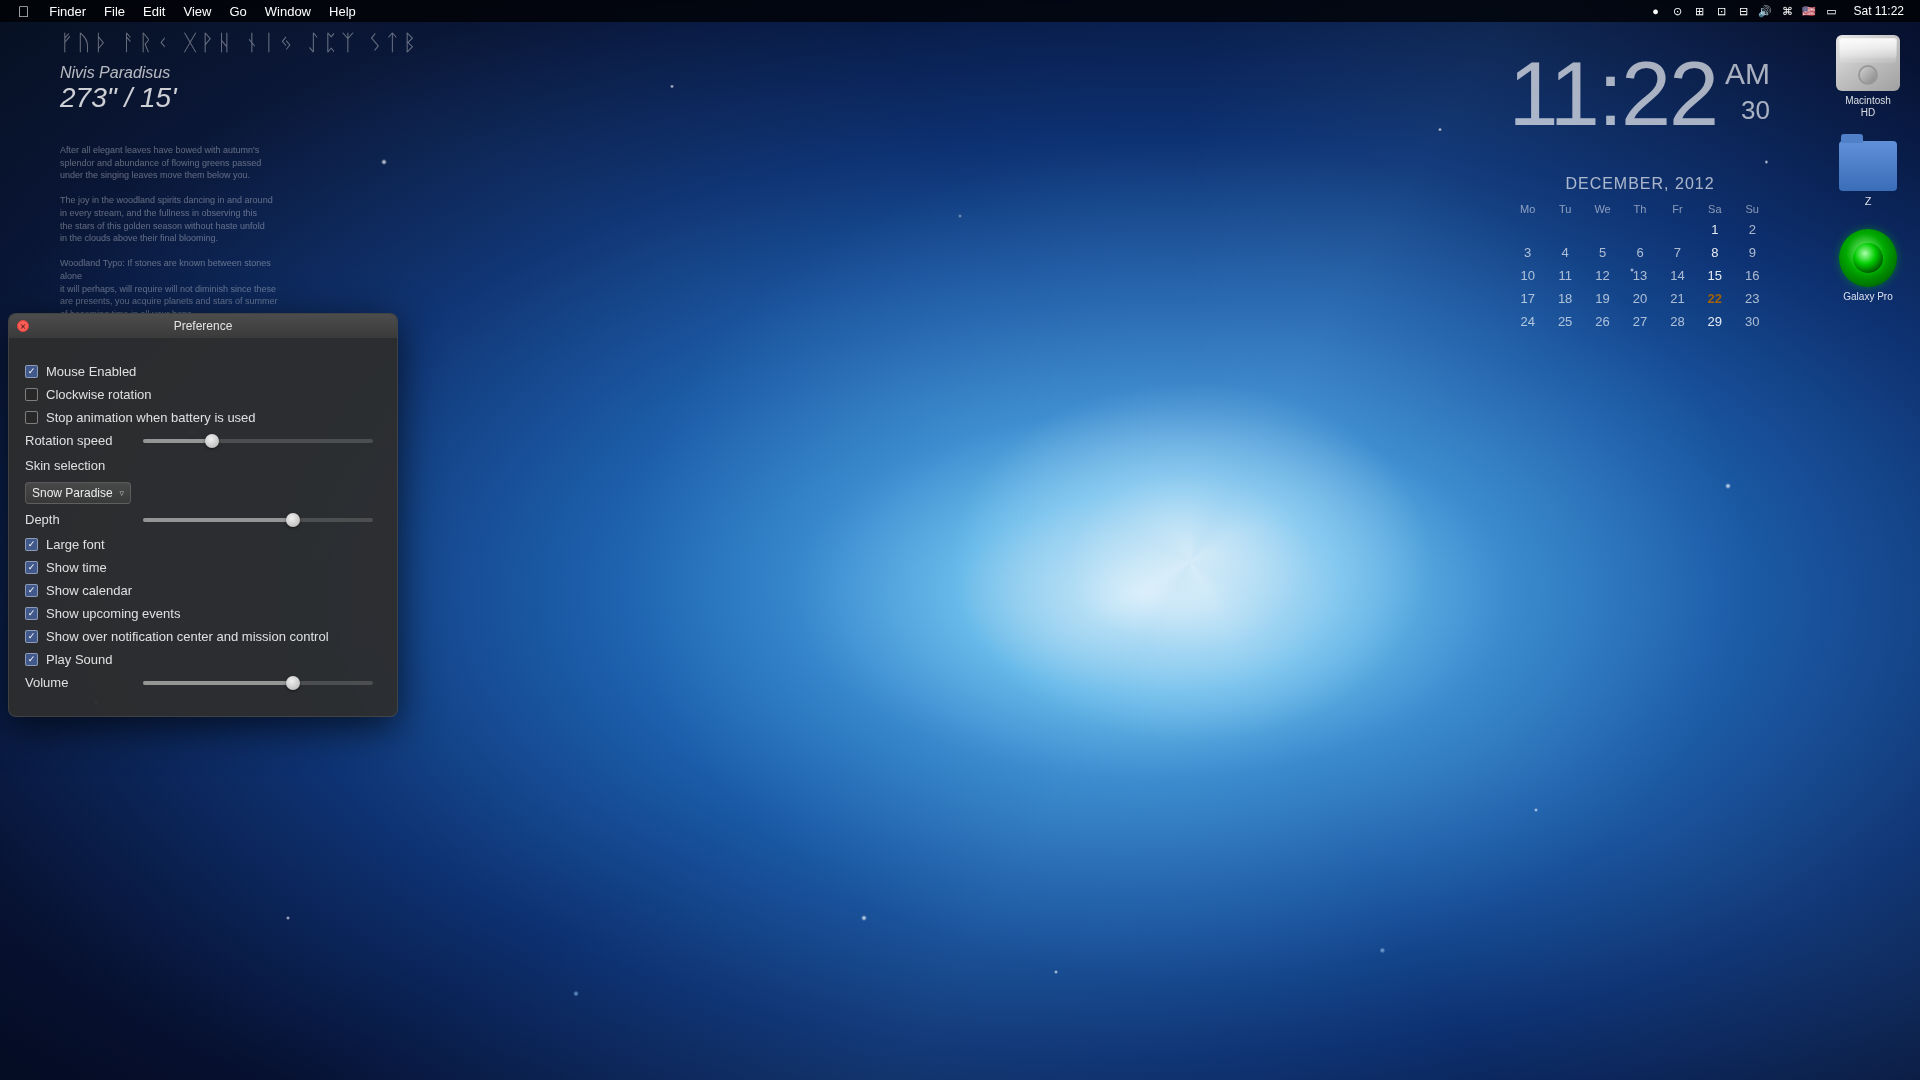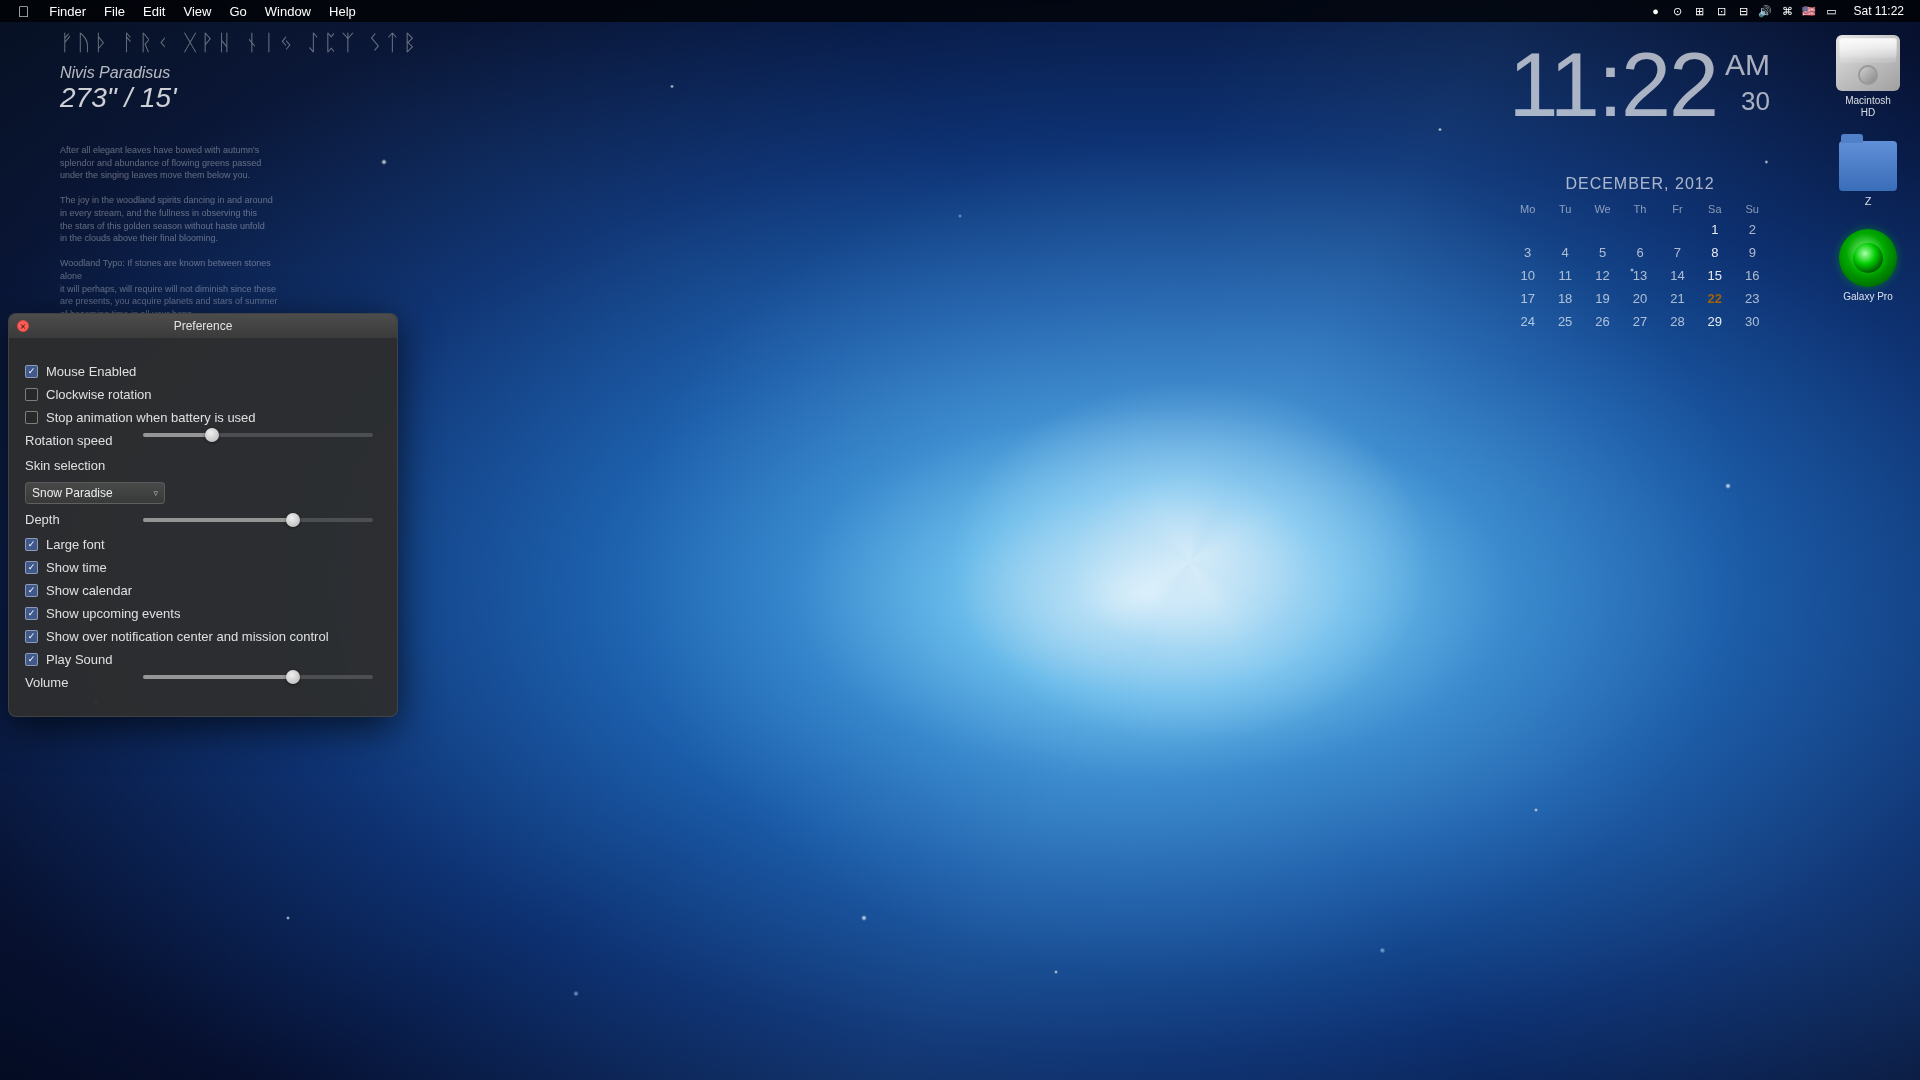--- a/index.html
+++ b/index.html
@@ -164,21 +164,21 @@
       margin-top: 30px;
       color: rgba(255,255,255,0.35);
       font-size: 9px;
       line-height: 1.4;
       max-width: 220px;
     }
 
     
     #clock-widget {
       position: absolute;
-      top: 40px;
+      top: 49px;
       right: 150px;
       text-align: right;
       color: rgba(255,255,255,0.7);
     }
 
     .clock-time {
       font-size: 90px;
       font-weight: 100;
       letter-spacing: -2px;
       line-height: 1;
@@ -369,20 +369,21 @@
       color: white;
       line-height: 1;
     }
 
     .pref-checkbox.unchecked {
       background: rgba(40,40,40,0.8);
     }
 
     .slider-row {
       display: flex;
+      align-items: center;
       margin-bottom: 10px;
     }
 
     .slider-label {
       color: rgba(255,255,255,0.85);
       font-size: 13px;
       min-width: 110px;
     }
 
     .slider-track {
@@ -421,21 +422,21 @@
     .skin-dropdown {
       display: flex;
       align-items: center;
       background: linear-gradient(180deg, rgba(80,80,80,0.8), rgba(60,60,60,0.8));
       border: 1px solid rgba(120,120,120,0.5);
       border-radius: 4px;
       padding: 3px 6px;
       font-size: 12px;
       color: rgba(255,255,255,0.9);
       cursor: pointer;
-      width: 140px;
+      width: 106px;
       justify-content: space-between;
       margin-bottom: 8px;
     }
 
     .dropdown-arrow {
       font-size: 9px;
       color: rgba(255,255,255,0.6);
     }
 
     .depth-row {

